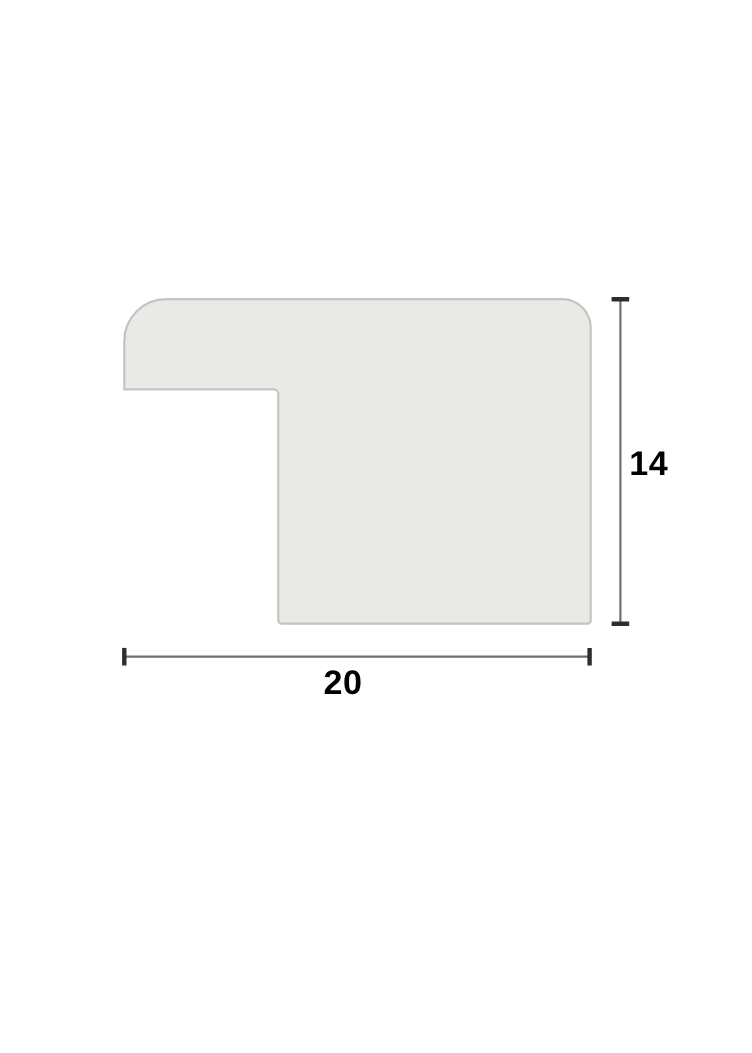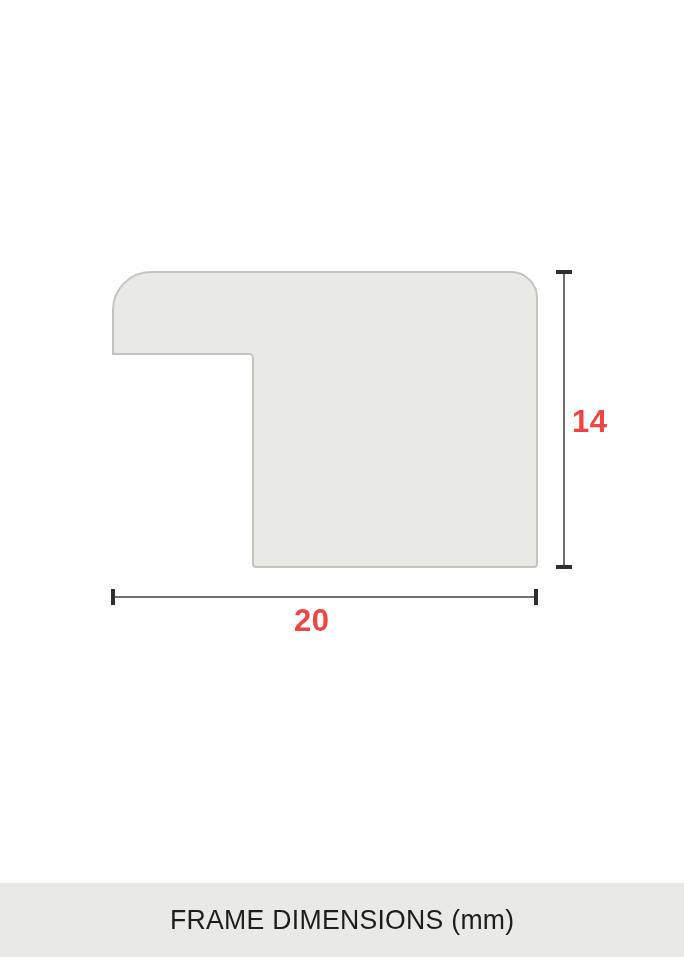--- a/index.html
+++ b/index.html
@@ -25,21 +25,21 @@
   .dim-line {
     stroke: #6f6f6f;
     stroke-width: 2;
   }
   .dim-cap {
     stroke: #2e2e2e;
     stroke-width: 4;
   }
   .dim-label {
     position: absolute;
-    color: #ef4444;
+    color: #000000;
     font-size: 31px;
     font-weight: bold;
     line-height: 1;
     letter-spacing: 0.5px;
   }
   .dim-label.height {
     left: 572px;
     top: 406px;
   }
   .dim-label.width {
@@ -93,17 +93,14 @@
 
     <line class="dim-line" x1="113" y1="597" x2="536" y2="597"></line>
     <line class="dim-cap" x1="113" y1="589" x2="113" y2="605"></line>
     <line class="dim-cap" x1="536" y1="589" x2="536" y2="605"></line>
   </svg>
 
   <div class="dim-label height">14</div>
 
   <div class="dim-label width">20</div>
 
-  <div class="caption-bar">
-    <div class="caption-text">FRAME DIMENSIONS (mm)</div>
-  </div>
 
 </div>
 
 </body></html>

